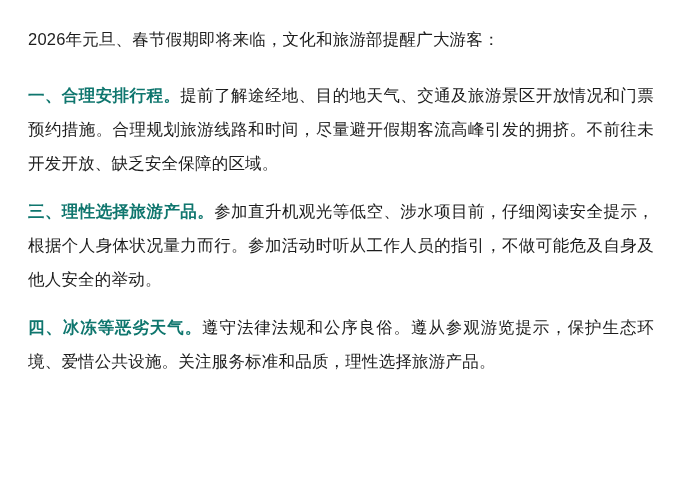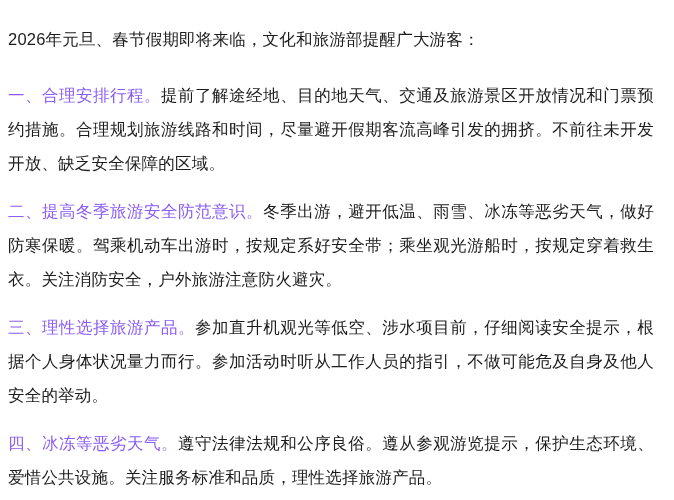--- a/index.html
+++ b/index.html
@@ -11,39 +11,39 @@
     height: 500px;
     background: #ffffff;
     font-family: "Liberation Sans", "DejaVu Sans", sans-serif;
     color: #1b1b1b;
     overflow: hidden;
   }
   .page {
     width: 674px;
     height: 428px;
     box-sizing: border-box;
-    padding: 22px 20px 0 8px;
+    padding: 22px 20px 0 28px;
     background: #ffffff;
     position: relative;
   }
   .para {
     font-size: 16.5px;
     line-height: 34px;
     letter-spacing: 0.2px;
     text-align: justify;
     text-justify: inter-ideograph;
     margin: 0 0 14px 0;
     color: #1c1c1c;
   }
   .para.intro {
     margin-bottom: 22px;
   }
   .lead {
-    font-weight: normal;
-    color: #8b5cf6;
+    font-weight: bold;
+    color: #0f766e;
   }
   .body-text {
     font-weight: normal;
   }
   .clipped {
     overflow: hidden;
   }
 </style>
 </head>
 <body>
@@ -51,23 +51,20 @@
 <div class="page">
 
   <p class="para intro">
     <span>2026年元旦、春节假期即将来临，文化和旅游部提醒广大游客：</span>
   </p>
 
   <p class="para">
     <span class="lead">一、合理安排行程。</span><span class="body-text">提前了解途经地、目的地天气、交通及旅游景区开放情况和门票预约措施。合理规划旅游线路和时间，尽量避开假期客流高峰引发的拥挤。不前往未开发开放、缺乏安全保障的区域。</span>
   </p>
 
-  <p class="para">
-    <span class="lead">二、提高冬季旅游安全防范意识。</span><span class="body-text">冬季出游，避开低温、雨雪、冰冻等恶劣天气，做好防寒保暖。驾乘机动车出游时，按规定系好安全带；乘坐观光游船时，按规定穿着救生衣。关注消防安全，户外旅游注意防火避灾。</span>
-  </p>
 
   <p class="para">
     <span class="lead">三、理性选择旅游产品。</span><span class="body-text">参加直升机观光等低空、涉水项目前，仔细阅读安全提示，根据个人身体状况量力而行。参加活动时听从工作人员的指引，不做可能危及自身及他人安全的举动。</span>
   </p>
 
   <p class="para clipped">
     <span class="lead">四、冰冻等恶劣天气。</span><span class="body-text">遵守法律法规和公序良俗。遵从参观游览提示，保护生态环境、爱惜公共设施。关注服务标准和品质，理性选择旅游产品。</span>
   </p>
 
 </div>

